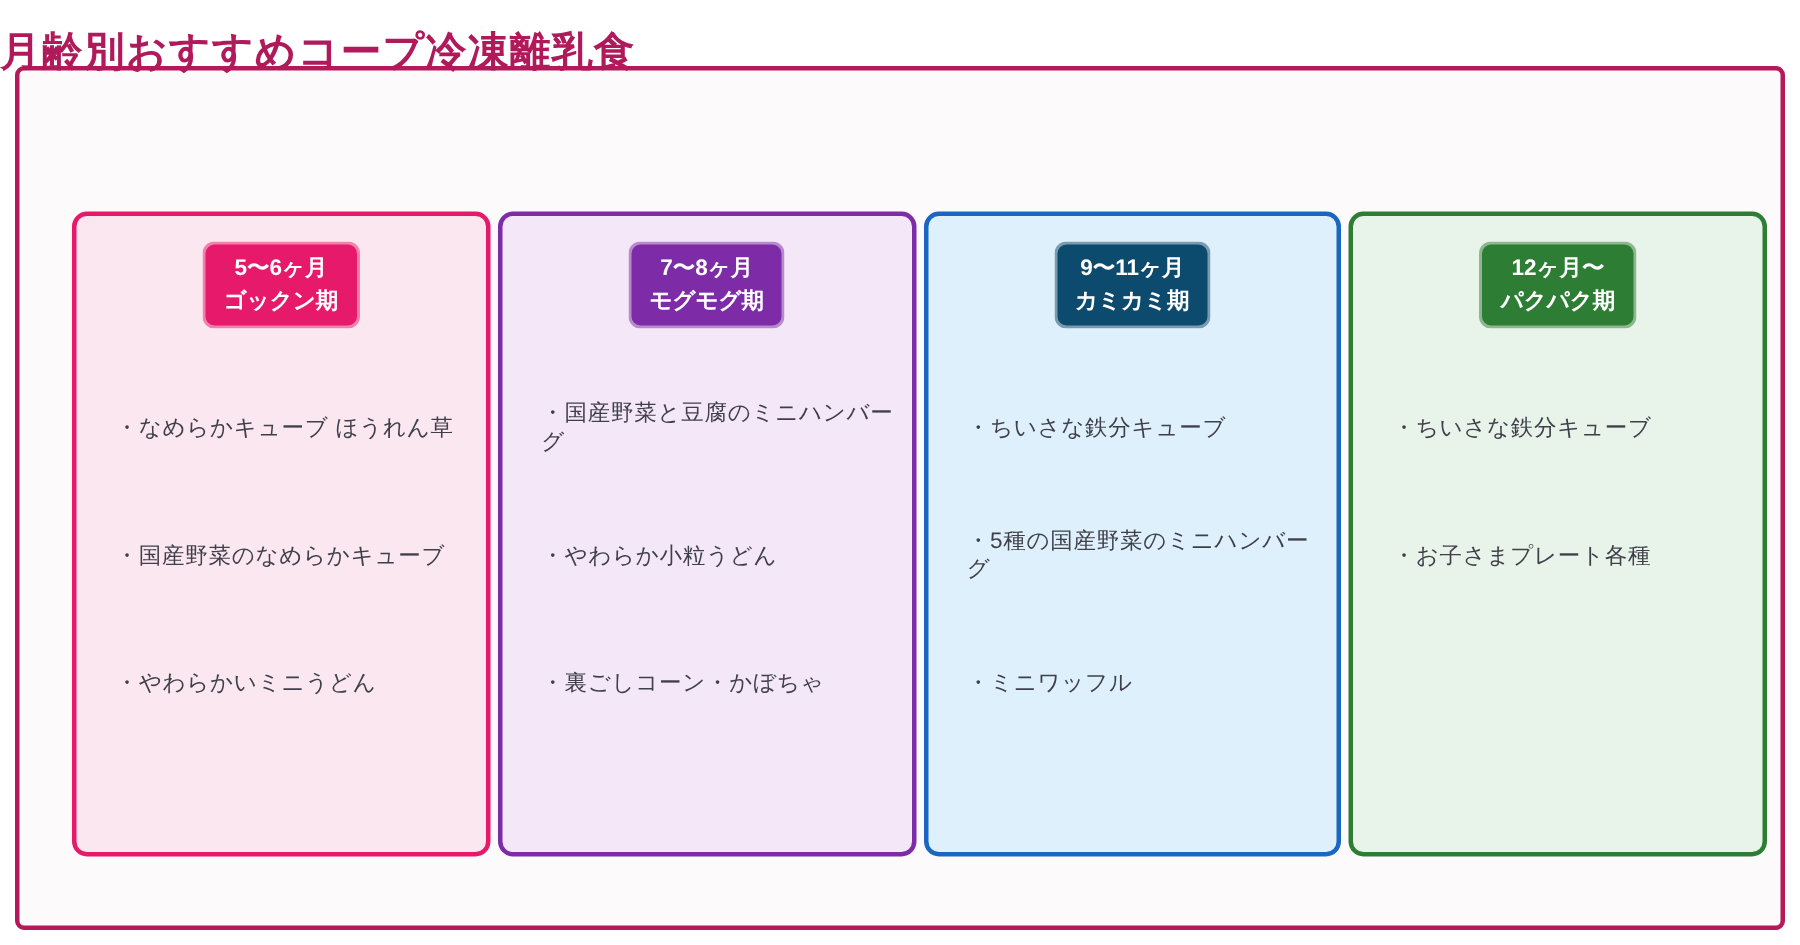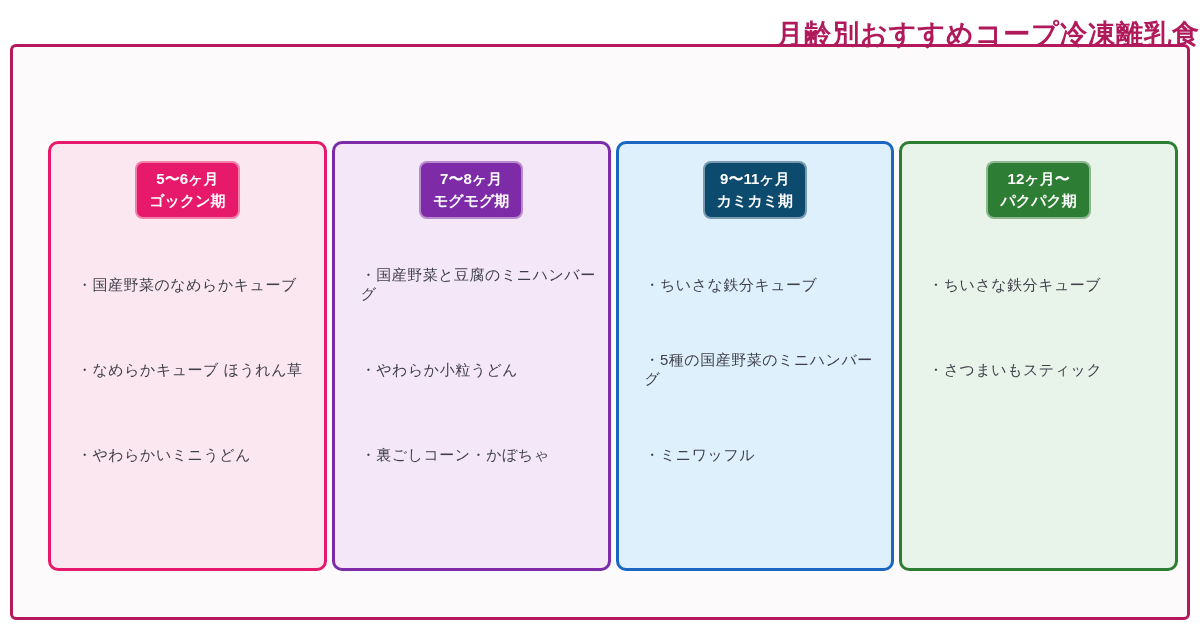--- a/index.html
+++ b/index.html
@@ -9,21 +9,21 @@
     background: #ffffff;
     font-family: "Liberation Sans", "DejaVu Sans", sans-serif;
     overflow: hidden;
   }
   .page { position: relative; width: 1200px; height: 630px; }
 
   .title {
     position: absolute;
     top: 16px; left: 0; right: 0;
     margin: 0;
-    text-align: right;
+    text-align: left;
     font-size: 27px;
     font-weight: bold;
     letter-spacing: 1px;
     color: #b0195a;
     z-index: 2;
   }
 
   .board {
     position: absolute;
     left: 10px; top: 44px;
@@ -94,22 +94,22 @@
     <div class="columns">
 
       <section class="col col-0">
         <div class="badge-wrap">
           <div class="badge">
             <span class="badge-line">5〜6ヶ月</span>
             <span class="badge-line">ゴックン期</span>
           </div>
         </div>
         <ul class="items">
+          <li class="item">・なめらかキューブ ほうれん草</li>
           <li class="item">・国産野菜のなめらかキューブ</li>
-          <li class="item">・なめらかキューブ ほうれん草</li>
           <li class="item">・やわらかいミニうどん</li>
         </ul>
       </section>
 
       <section class="col col-1">
         <div class="badge-wrap">
           <div class="badge">
             <span class="badge-line">7〜8ヶ月</span>
             <span class="badge-line">モグモグ期</span>
           </div>
@@ -137,19 +137,19 @@
 
       <section class="col col-3">
         <div class="badge-wrap">
           <div class="badge">
             <span class="badge-line">12ヶ月〜</span>
             <span class="badge-line">パクパク期</span>
           </div>
         </div>
         <ul class="items">
           <li class="item">・ちいさな鉄分キューブ</li>
-          <li class="item">・さつまいもスティック</li>
+          <li class="item">・お子さまプレート各種</li>
         </ul>
       </section>
 
     </div>
   </div>
 </div>
 
 </body></html>

